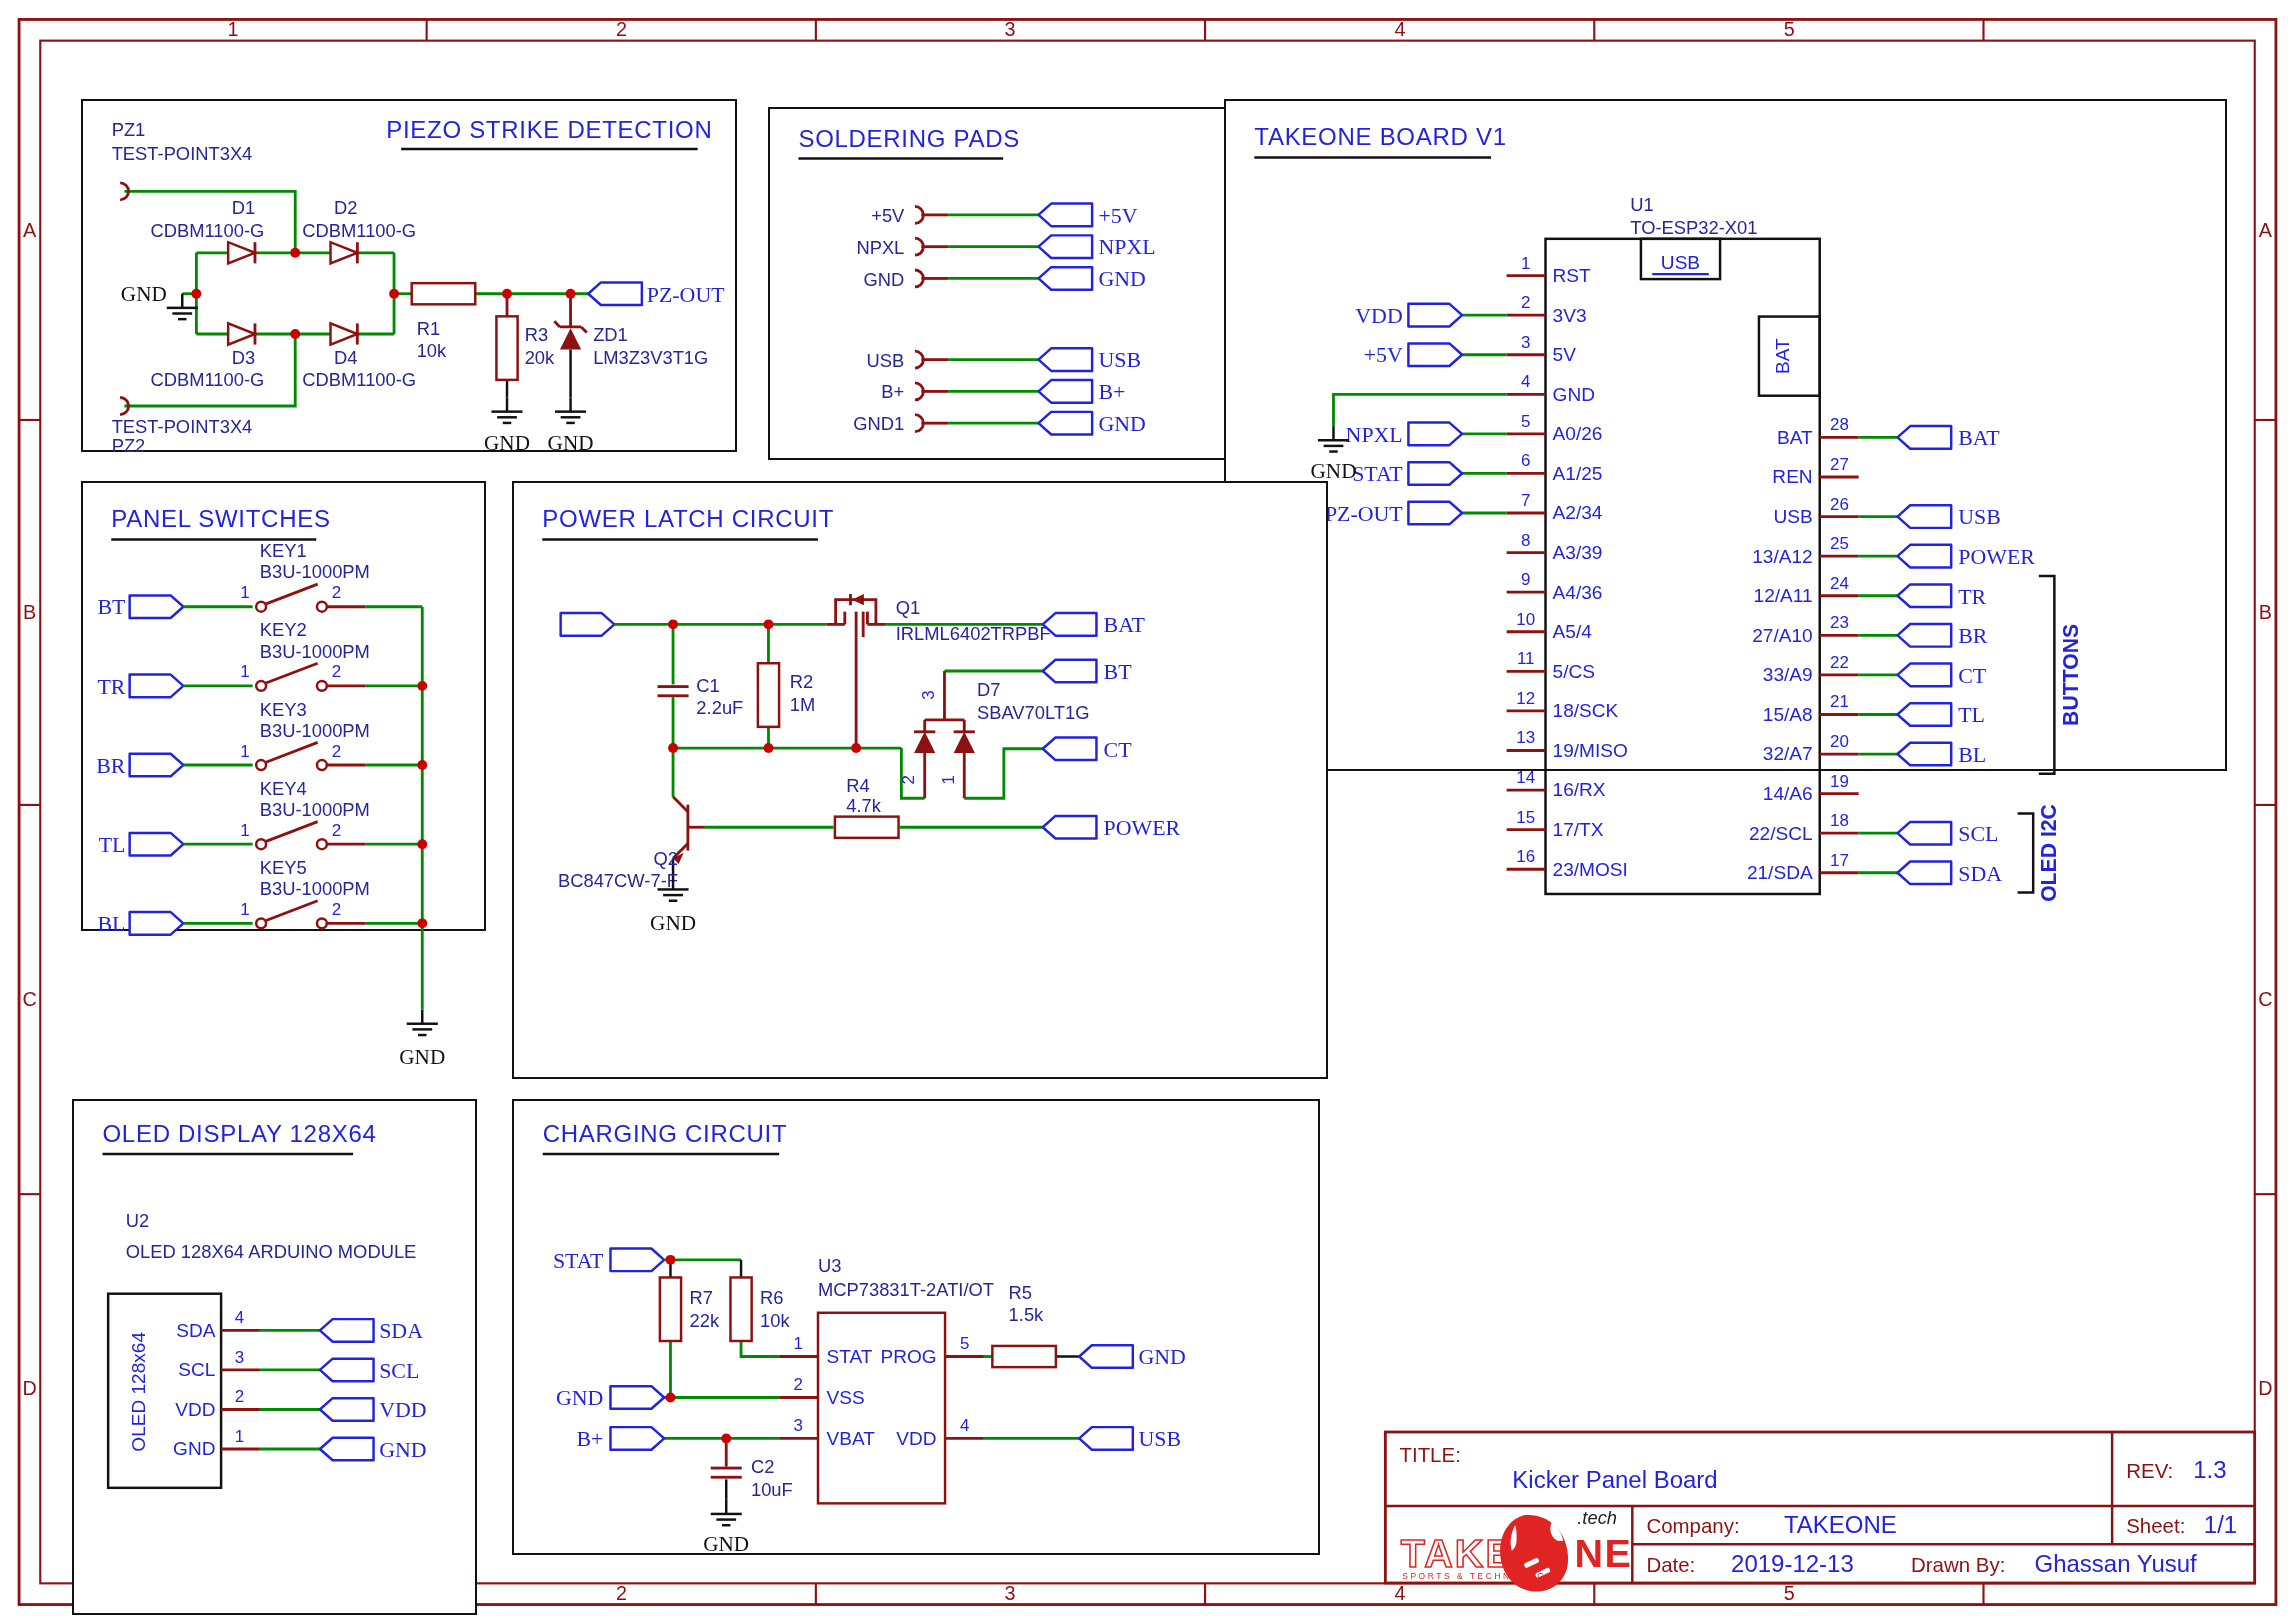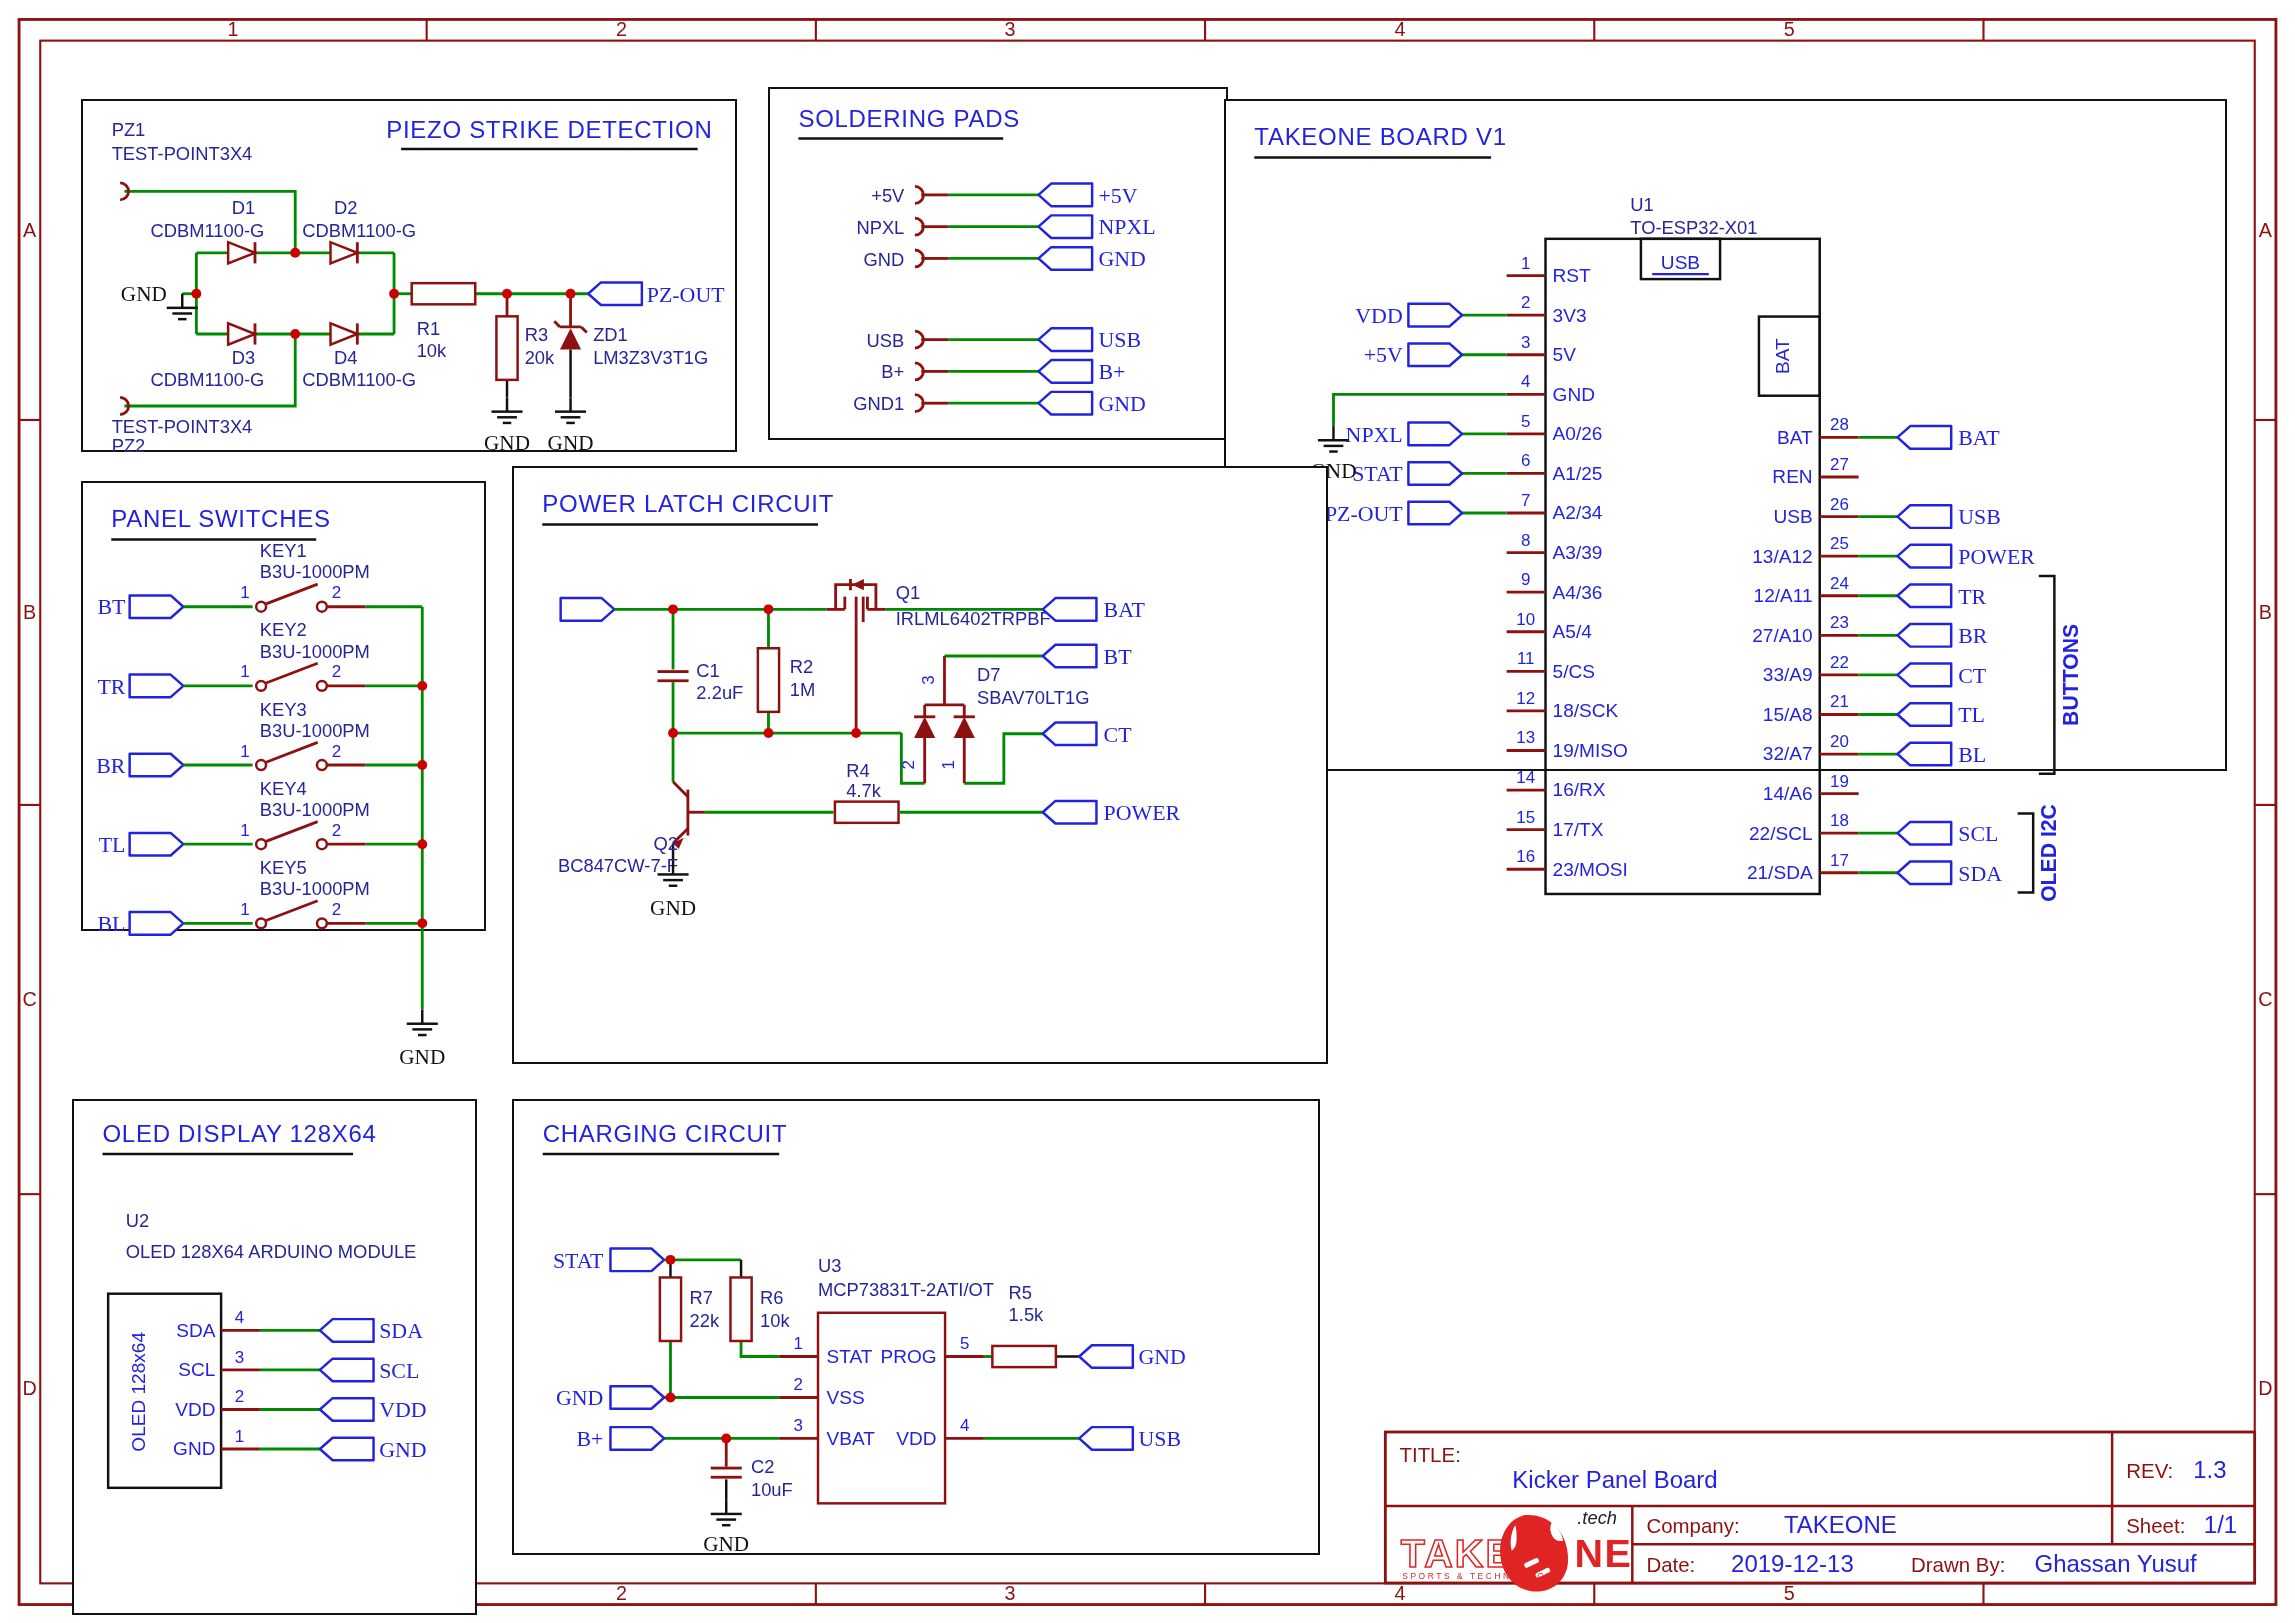--- a/index.html
+++ b/index.html
@@ -174,21 +174,21 @@
   <use href="#g-gnd" transform="translate(690,420)"></use>
   <text class="t-gnd" x="600" y="494" text-anchor="middle">GND</text>
   <text class="t-gnd" x="690" y="494" text-anchor="middle">GND</text>
   <use href="#g-flag-l" transform="translate(715,273)"></use>
   <text class="t-flag" x="798" y="284">PZ-OUT</text>
   <text class="t-ref" x="40" y="470">TEST-POINT3X4</text>
   <text class="t-ref" x="40" y="497">PZ2</text>
 </svg>
 </div>
 
-<div class="box" style="left:768px;top:87px;width:460px;height:353px">
+<div class="box" style="left:768px;top:107px;width:460px;height:353px">
 <svg width="424" height="353" viewBox="0 0 600 500">
   <text class="t-title" x="40" y="54">SOLDERING PADS</text>
   <line class="u" x1="40" y1="70" x2="330" y2="70"></line>
   <g>
     <text class="t-ref" x="190" y="160" text-anchor="end">+5V</text>
     <use href="#g-hook" transform="translate(205,150)"></use>
     <line class="lead" x1="214" y1="150" x2="252" y2="150"></line>
         <line class="wire" x1="252" y1="150" x2="380" y2="150"></line>
     <use href="#g-flag-l" transform="translate(380,150)"></use>
     <text class="t-flag" x="465" y="161">+5V</text>
@@ -488,21 +488,21 @@
         <circle class="comp" cx="338" cy="623" r="7"></circle>
     <line class="lead" x1="345" y1="623" x2="400" y2="623"></line>
         <line class="wire" x1="400" y1="623" x2="480" y2="623"></line>
     <circle class="dot" cx="480" cy="623" r="7"></circle>
   </g>
   <use href="#g-gnd" transform="translate(480,745)"></use>
   <text class="t-gnd" x="480" y="822" text-anchor="middle">GND</text>
 </svg>
 </div>
 
-<div class="box" style="left:512px;top:466px;width:816px;height:598px">
+<div class="box" style="left:512px;top:481px;width:816px;height:598px">
 <svg width="680" height="598" viewBox="0 0 962 846">
   <text class="t-title" x="40" y="62">POWER LATCH CIRCUIT</text>
   <line class="u" x1="40" y1="80" x2="430" y2="80"></line>
   <text class="t-flag" x="126" y="211" text-anchor="end">B+</text>
   <use href="#g-flag-r" transform="translate(142,200)"></use>
   <g>
     <line class="wire" x1="142" y1="200" x2="442" y2="200"></line>
     <line class="wire" x1="525" y1="200" x2="748" y2="200"></line>
     <line class="wire" x1="225" y1="200" x2="225" y2="285"></line>
     <line class="wire" x1="225" y1="303" x2="225" y2="375"></line>

